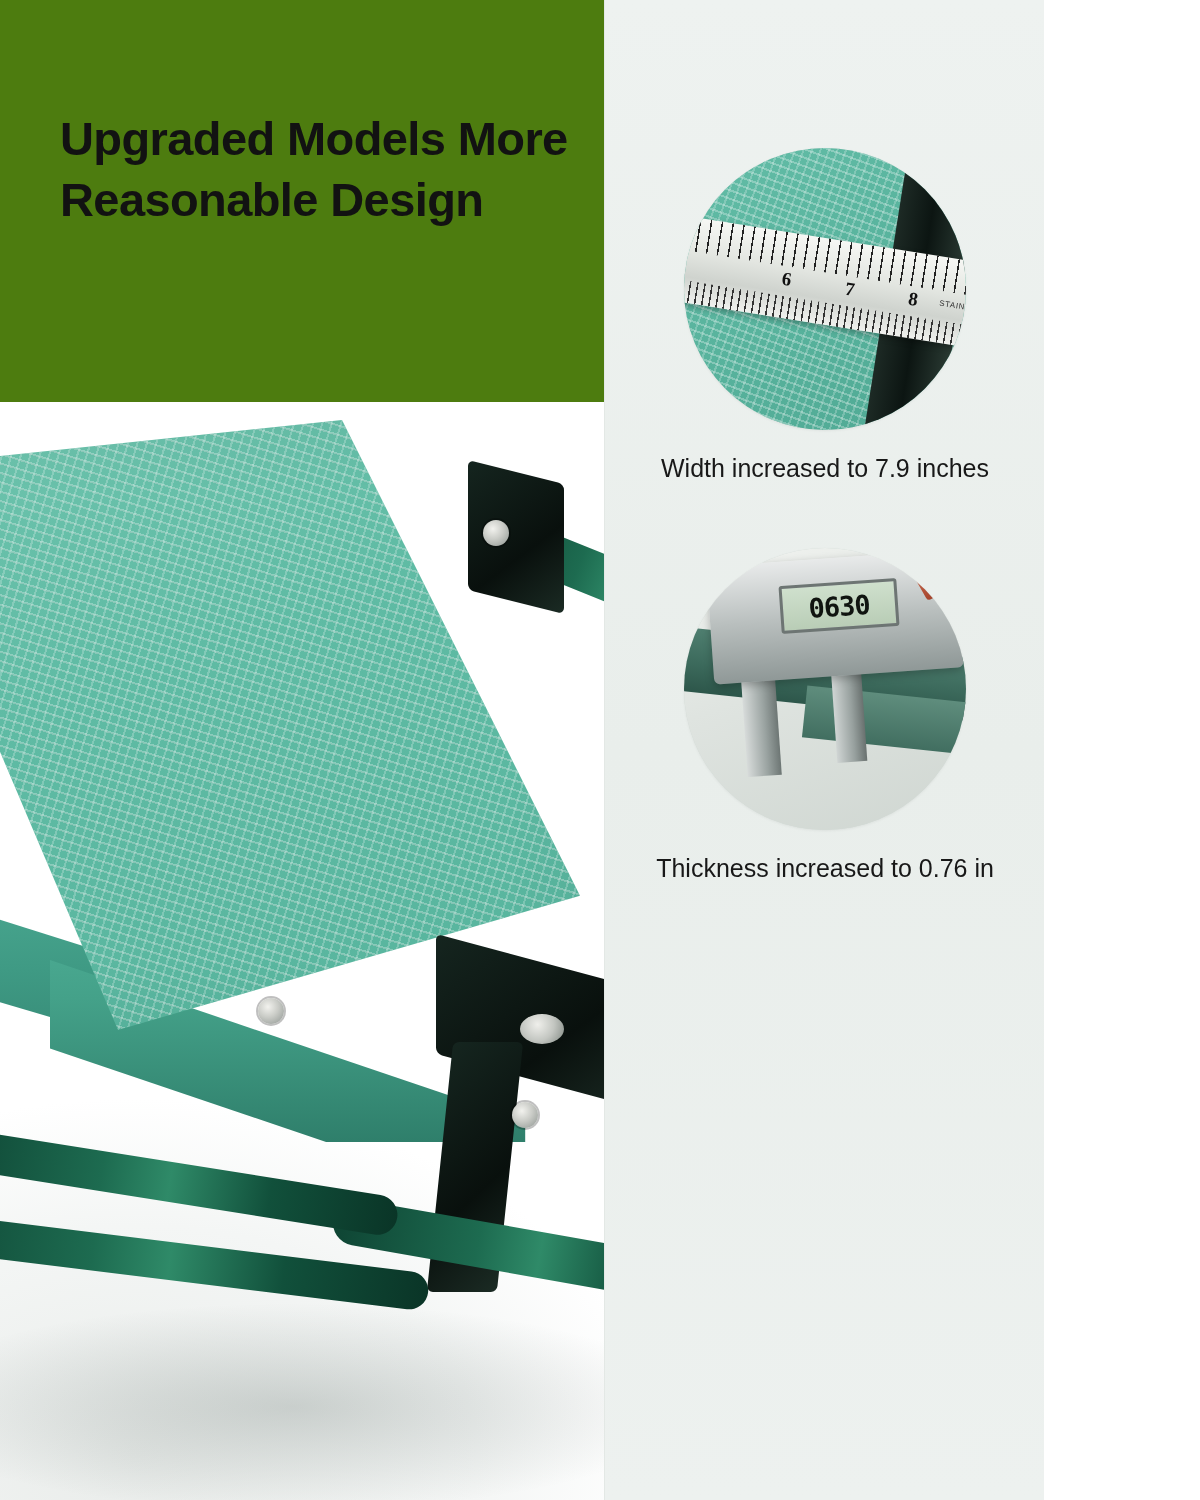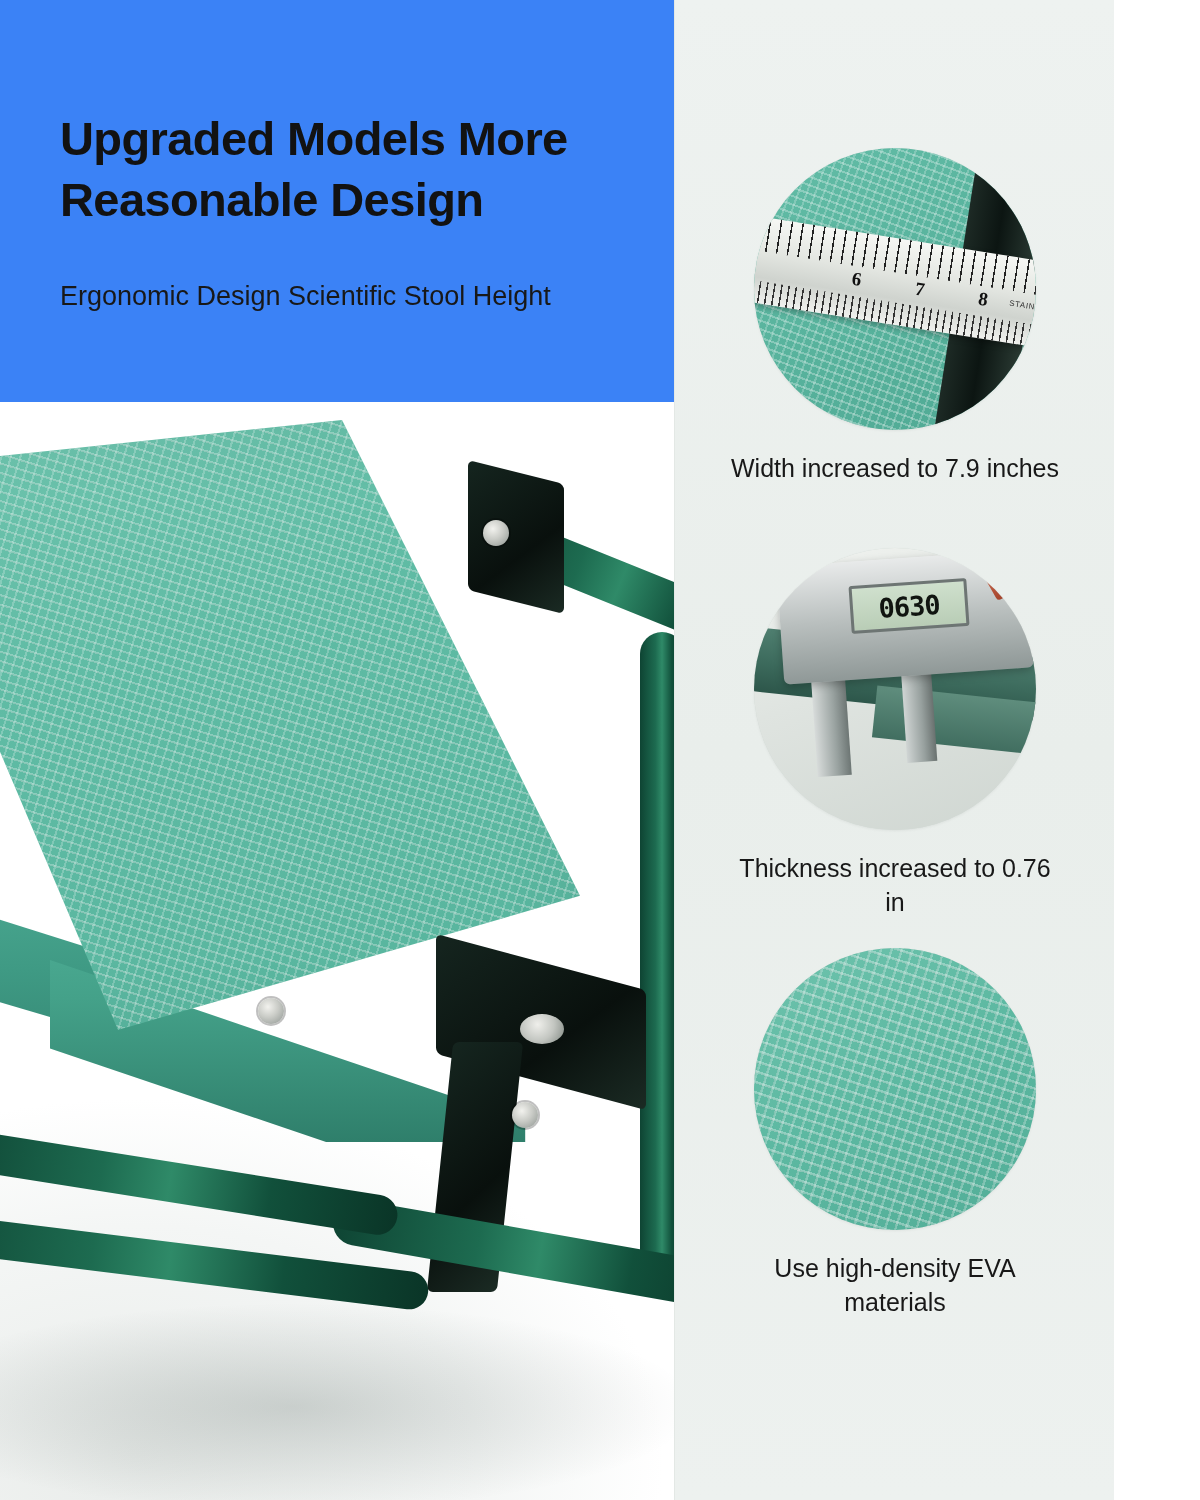--- a/index.html
+++ b/index.html
@@ -13,22 +13,22 @@
   .page {
     position: relative;
     width: 1200px; height: 1500px;
     background: #ffffff;
     display: flex;
   }
 
   
   .left-panel {
     position: relative;
-    width: 674px; height: 1500px;
-    background: #3b82f6;
+    width: 604px; height: 1500px;
+    background: #4d7c0f;
     overflow: hidden;
   }
 
   .headline {
     position: absolute;
     left: 60px; top: 108px;
     width: 660px;
     font-size: 47px;
     font-weight: bold;
     line-height: 1.30;
@@ -163,21 +163,21 @@
     position: relative;
     background: #cfd9d4;
     box-shadow: 0 1px 3px rgba(0,0,0,0.06);
   }
 
   .feature-caption {
     margin-top: 22px;
     font-size: 25px;
     line-height: 1.35;
     color: #181818;
-    padding: 0 56px;
+    padding: 0 43px;
   }
 
   
   .c1-bg {
     position: absolute; inset: 0;
     background: linear-gradient(150deg, #63bda7 0%, #57b29c 55%, #4fa893 100%);
   }
   .c1-bg::after {
     content:""; position:absolute; inset:0;
     background-image:
@@ -291,21 +291,20 @@
   }
 </style>
 </head>
 <body>
 
 <div class="page">
 
   <div class="left-panel">
 
     <h1 class="headline">Upgraded Models More Reasonable Design</h1>
-    <p class="subhead">Ergonomic Design Scientific Stool Height</p>
 
     <div class="hero">
       <div class="hero-bg-soft"></div>
 
       <div class="floor-shadow"></div>
 
       <div class="tube tube-b"></div>
       <div class="tube tube-a"></div>
 
       <div class="bracket bracket-top"></div>
@@ -354,21 +353,15 @@
         <div class="c2-jaw2"></div>
         <div class="c2-body"></div>
         <div class="c2-rod"></div>
         <div class="c2-screen">
           <span class="c2-digits">0630</span>
         </div>
       </div>
       <div class="feature-caption">Thickness increased to 0.76 in</div>
     </div>
 
-    <div class="feature feature-3">
-      <div class="circle">
-        <div class="c3-bg"></div>
-      </div>
-      <div class="feature-caption">Use high-density EVA materials</div>
-    </div>
 
   </div>
 </div>
 
 </body></html>

